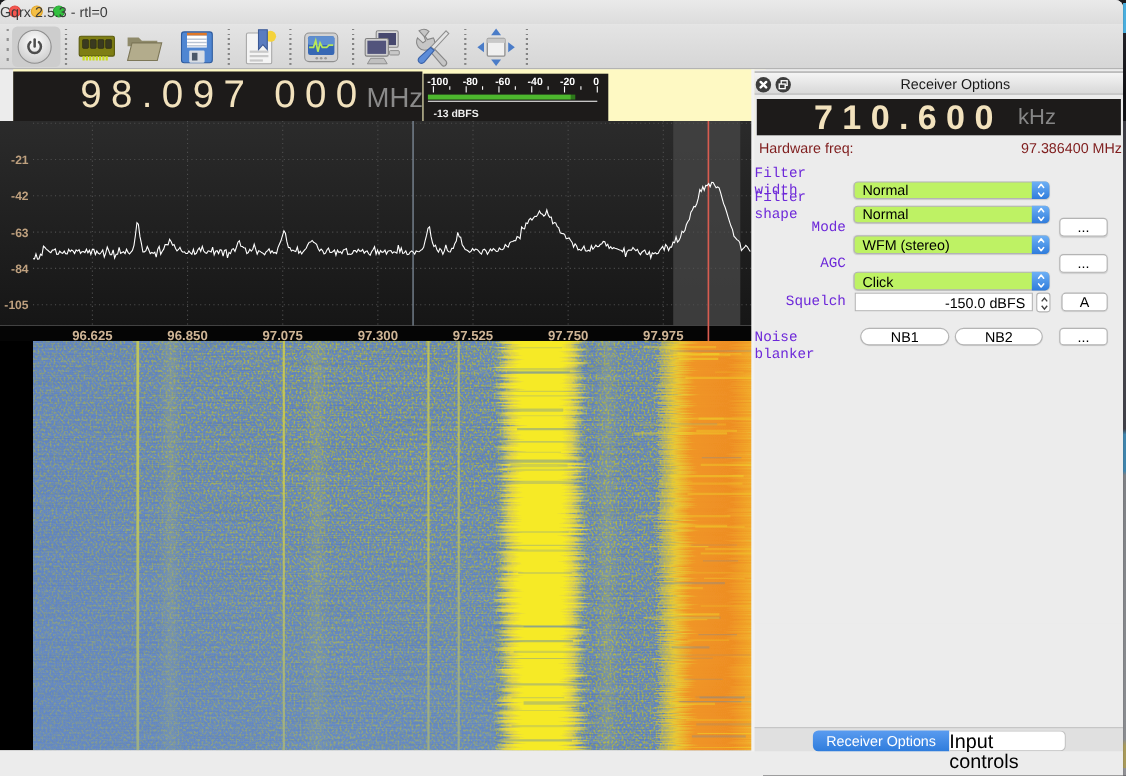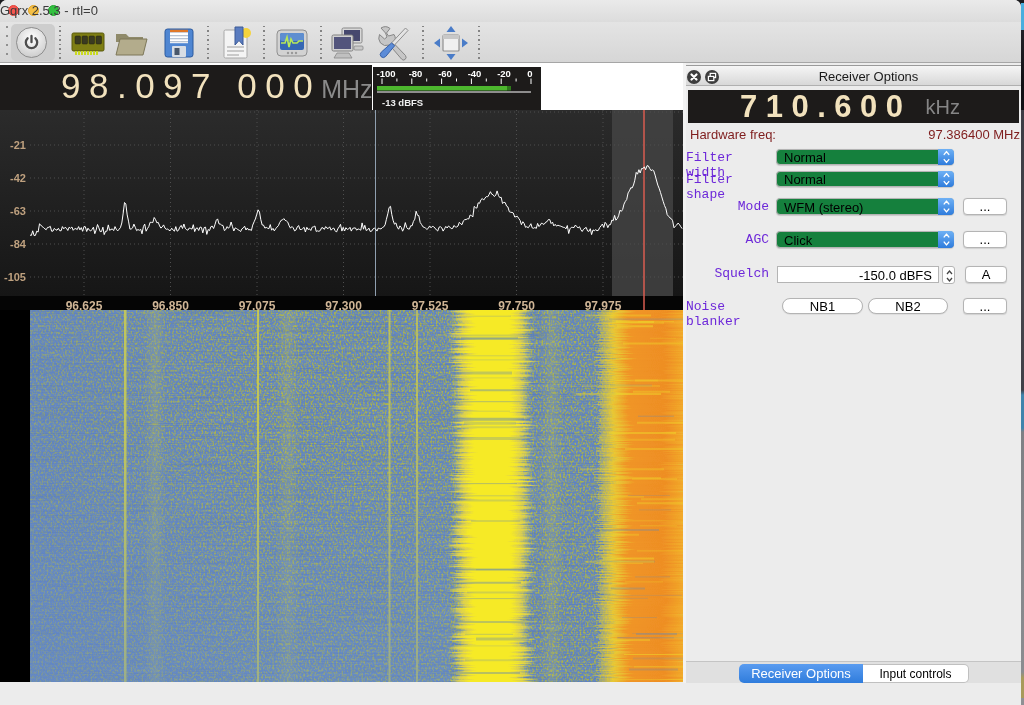--- a/index.html
+++ b/index.html
@@ -16,21 +16,21 @@
 .sep { position:absolute; top:4px; height:33px; width:1.5px;
   background:repeating-linear-gradient(#838383 0 1.5px, transparent 1.5px 4.5px); }
 .handle { position:absolute; left:6px; top:4px; height:33px; width:2px;
   background:repeating-linear-gradient(#909090 0 2px, transparent 2px 9px); }
 .pwrbg { position:absolute; left:11px; top:2px; width:44px; height:37px; background:#cdcdcd;
   border-radius:5px; }
 .pwr { position:absolute; left:16px; top:5px; width:31px; height:31px; border-radius:50%;
   background:radial-gradient(circle at 50% 35%, #ffffff, #d4d4d4 70%, #bcbcbc);
   border:1px solid #8e8e8e; }
 .ticon { position:absolute; top:2px; }
-.freqrow { position:absolute; left:0; top:63px; width:684px; height:63px; background:#ffffff; }
+.freqrow { position:absolute; left:12px; top:63px; width:684px; height:63px; background:#fef9c3; }
 .lcd { position:absolute; left:0; top:2px; width:372px; height:45px; background:#1d1b1a; color:#f2e2bd;
   font-size:35px; white-space:nowrap; }
 .lcd .dg { position:absolute; top:1px; left:61px; letter-spacing:8.5px; }
 .lcd .unit { font-size:25px; color:#8a8a8a; letter-spacing:0px; margin-left:0px; }
 .meterbox { position:absolute; left:373px; top:4px; width:168px; height:43px; background:#1d1b1a; }
 .mlab { font:bold 9.5px "Liberation Sans",sans-serif; fill:#fff; }
 .mlab2 { font:bold 9.5px "Liberation Sans",sans-serif; fill:#f0f0f0; }
 .spec { position:absolute; left:0; top:110px; }
 .wf { position:absolute; left:0; top:310px; }
 .flab { font:bold 12px "Liberation Sans",sans-serif; fill:#cfb596; text-anchor:middle; }
@@ -40,42 +40,42 @@
   background:linear-gradient(#f5f5f5,#d8d8d8); border-top:1px solid #9a9a9a; border-bottom:1px solid #b0b0b0; }
 .pbtn { position:absolute; top:3.5px; width:14px; height:14px; border-radius:50%; background:#3d3d3d; }
 .ptitle { position:absolute; top:3px; left:30px; width:305px; text-align:center; font-size:13px; color:#1a1a1a; }
 .plcd { position:absolute; left:2px; top:27px; width:331px; height:33px; background:#1d1b1a; }
 .plcd .dg { position:absolute; left:52px; top:-1px; font-size:31px; color:#f2e2bd; letter-spacing:8.5px;font-weight:bold; }
 .plcd .unit { position:absolute; right:59px; top:6px; font-size:20px; color:#868686; }
 .hwrow { position:absolute; left:4px; top:64px; width:330px; font-size:13px; color:#7f1d1d; }
 .hwl { float:left; }
 .hwr { float:right; }
 .flabel { position:absolute; font-size:13px; color:#6d28d9;font-family:Liberation Mono, monospace; }
-.popup { position:absolute; background:#15803d; border:1px solid #b4b4b4; border-radius:4px;
-  box-shadow:0 0.5px 1px rgba(0,0,0,0.15); }
+.popup { position:absolute; background:#bef264; border:1px solid #b4b4b4; border-radius:4px;
+  box-shadow:0 0.5px 1px rgba(0,0,0,0.15);margin-top:16px; }
 .pv { position:absolute; left:7px; top:50%; transform:translateY(-50%); font-size:13px; color:#000; }
 .pcap { position:absolute; right:-1px; top:-1px; width:16px; border-radius:0 4px 4px 0;
   background:linear-gradient(#6fb1f5,#2f7cdc); text-align:center; }
 .pcap svg { display:block; margin:0 auto; }
 .btn { position:absolute; background:#fff; border:1px solid #b4b4b4; border-radius:4px;
   text-align:center; font-size:13px; color:#000; box-shadow:0 0.5px 1px rgba(0,0,0,0.12); }
 .rbtn { border-radius:8px; }
 .sqbox { position:absolute; left:91px; top:203px; width:162px; height:17px; background:#fff;
   border:1px solid #b4b4b4; }
 .sqbox span { position:absolute; right:6px; top:1px; font-size:13px; color:#000; }
 .stepper { position:absolute; left:256px; top:202.5px; width:13px; height:18px; background:#fff;
   border:1px solid #b4b4b4; border-radius:3px; }
 .tabbar { position:absolute; left:0px; top:598px; width:335px; height:22px; background:#e0e0e0;
   border-top:1px solid #c4c4c4; }
 .tab1 { position:absolute; left:53px; top:2px; width:124px; height:19px;
   background:linear-gradient(#5a9cf0,#2f7cdc); color:#fff; border-radius:5px 0 0 5px;
   text-align:center; font-size:13px; line-height:19px; }
 .tab2 { position:absolute; left:177px; top:2px; width:106px; height:19px;
   background:#fff; color:#000; border:1px solid #c0c0c0; border-left:none; border-radius:0 5px 5px 0;
-  text-align:center; font-size:12px; line-height:18px; }
+  font-size:18px; line-height:18px; }
 .statusbar { position:absolute; left:0; top:682px; width:1021px; height:23px;
   background:linear-gradient(#ebebeb,#d4d4d2); border-top:1px solid #9c9c9c; }
 .statusbar div { position:absolute; left:4px; top:3px; font-size:13px; color:#1a1a1a; }
 .gap { position:absolute; left:683px; top:63px; width:3px; height:620px; background:#f2f2f2; }
 </style></head>
 <body>
 <div class="win">
 <div class="titlebar">
   <div class="tl" style="left:8px; background:#f6564f; border:0.5px solid #e2443c;"></div>
   <div class="tl" style="left:28px; background:#f5bf44; border:0.5px solid #e0a528;"></div>

